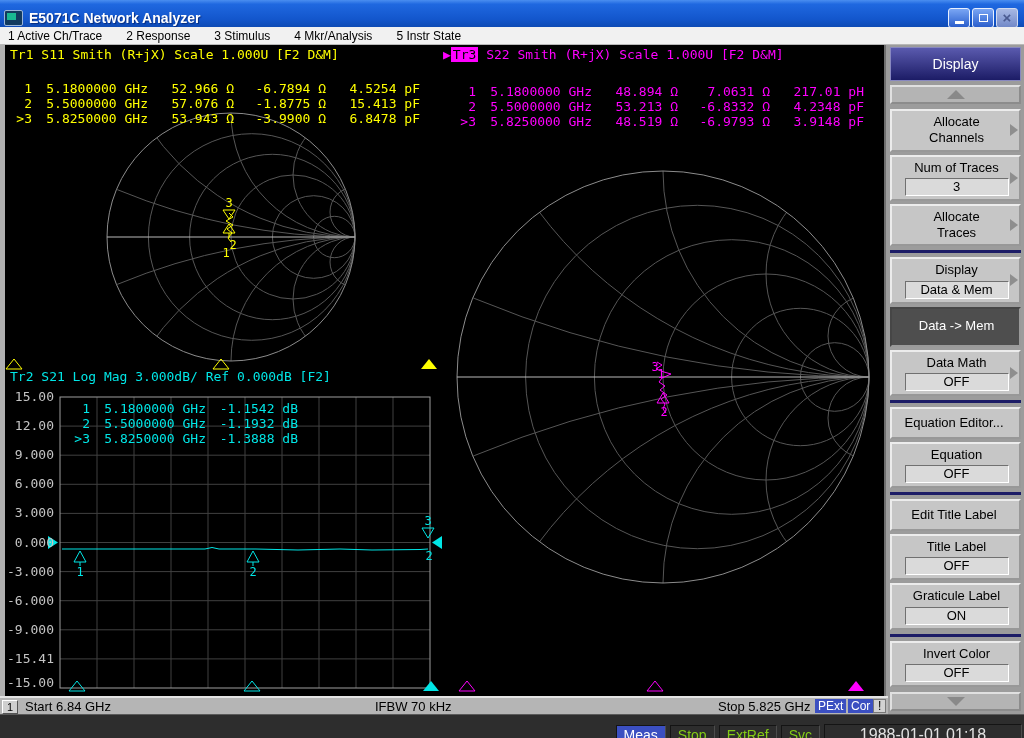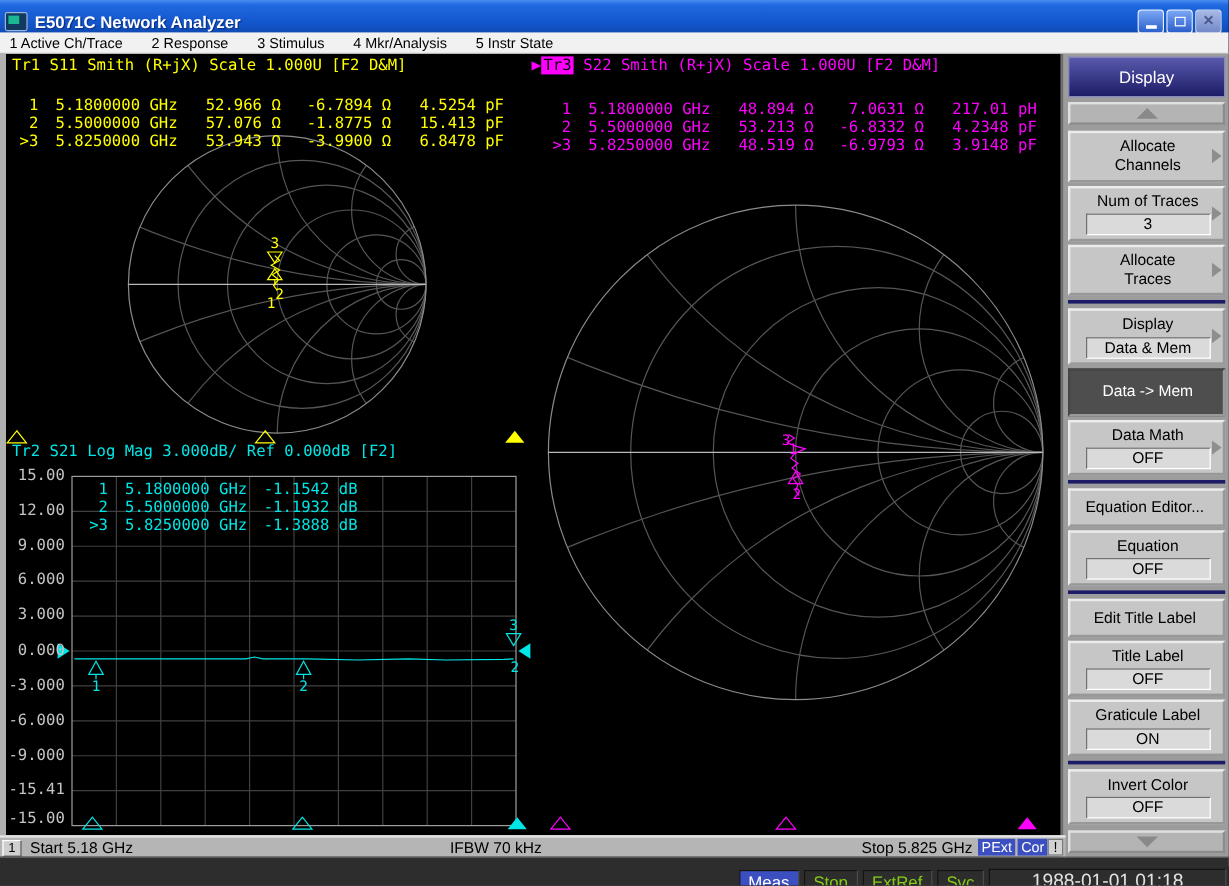--- a/index.html
+++ b/index.html
@@ -43,21 +43,21 @@
   .c-freq { width:116px; text-align:right; }
   .c-r { width:86px; text-align:right; }
   .c-x { width:92px; text-align:right; }
   .c-c { width:94px; text-align:right; }
   .c-val { width:92px; text-align:right; }
 
   .ylab { position:absolute; left:2px; width:52px; text-align:right;
     font-family:"DejaVu Sans Mono", monospace; font-size:13px; color:#c4c4c4; line-height:14px; }
 
   
-  .sidebar { position:absolute; left:884px; top:45px; width:140px; height:669px; background:#a3a3a3; }
+  .sidebar { position:absolute; left:884px; top:45px; width:140px; height:669px; background:#eab308; }
   .softkey-panel { position:absolute; left:0; top:0; width:140px; background:#9c9c9c;
     border-left:2px solid #6e6e6e; box-sizing:border-box; padding:2px 3px 6px 4px;
     display:flex; flex-direction:column; }
   .sk-title { height:32px; background:linear-gradient(180deg,#5a5aae,#1c1c66); color:#fff;
     font-size:14px; display:flex; align-items:center; justify-content:center;
     border:1px solid #8888c0; margin-bottom:4px; }
   .sk-arrowbar { height:15px; background:#b4b4b4; border:2px outset #e0e0e0;
     display:flex; align-items:center; justify-content:center; margin-bottom:5px; }
   .tri-up { width:0; height:0; border-left:9px solid transparent; border-right:9px solid transparent;
     border-bottom:9px solid #898989; }
@@ -354,21 +354,21 @@
         <span class="sk-val">OFF</span>
       </div>
       <div class="sk-arrowbar" style="margin-top:2px;">
           <div class="tri-down"></div>
         </div>
     </div>
   </div>
 
   <div class="channel-bar">
     <div class="ch-num">1</div>
-    <span class="ch-start">Start 5.18 GHz</span>
+    <span class="ch-start">Start 6.84 GHz</span>
     <span class="ch-ifbw">IFBW 70 kHz</span>
     <span class="ch-stop">Stop 5.825 GHz</span>
     <span class="badge-blue" style="left:815px;">PExt</span>
     <span class="badge-blue" style="left:848px;">Cor</span>
     <span class="badge-warn" style="left:873px;">!</span>
   </div>
 
   <div class="status-bar">
     <span class="st-badge st-meas">Meas</span>
     <span class="st-badge st-dim">Stop</span>

